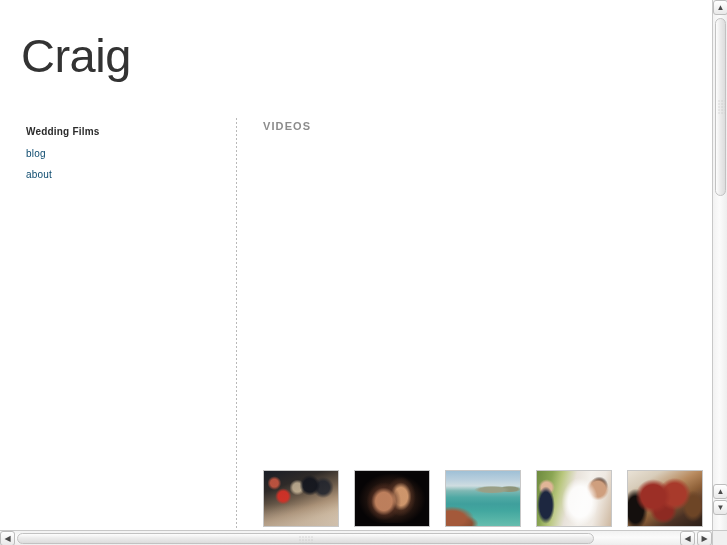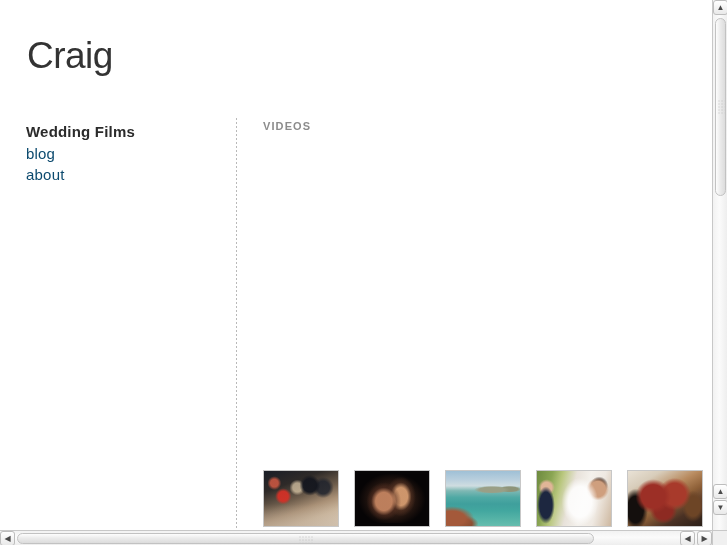--- a/index.html
+++ b/index.html
@@ -22,40 +22,40 @@
     top: 0;
     width: 712px;
     height: 530px;
     background: #ffffff;
     overflow: hidden;
   }
 
   
   #site-title {
     position: absolute;
-    left: 27px;
+    left: 21px;
     top: 20px;
-    font-size: 37px;
+    font-size: 47px;
     line-height: 72px;
     font-weight: 300;
     color: #333333;
     letter-spacing: -0.5px;
     white-space: nowrap;
   }
 
   
   #sidebar {
     position: absolute;
     left: 26px;
     top: 121px;
     width: 190px;
   }
   .nav-item {
     display: block;
-    font-size: 15px;
+    font-size: 10px;
     line-height: 21px;
     margin: 0 0 0.5px 0;
     white-space: nowrap;
     text-decoration: none;
   }
   .nav-item.active {
     color: #2b2b2b;
     font-weight: bold;
     letter-spacing: 0.2px;
   }

